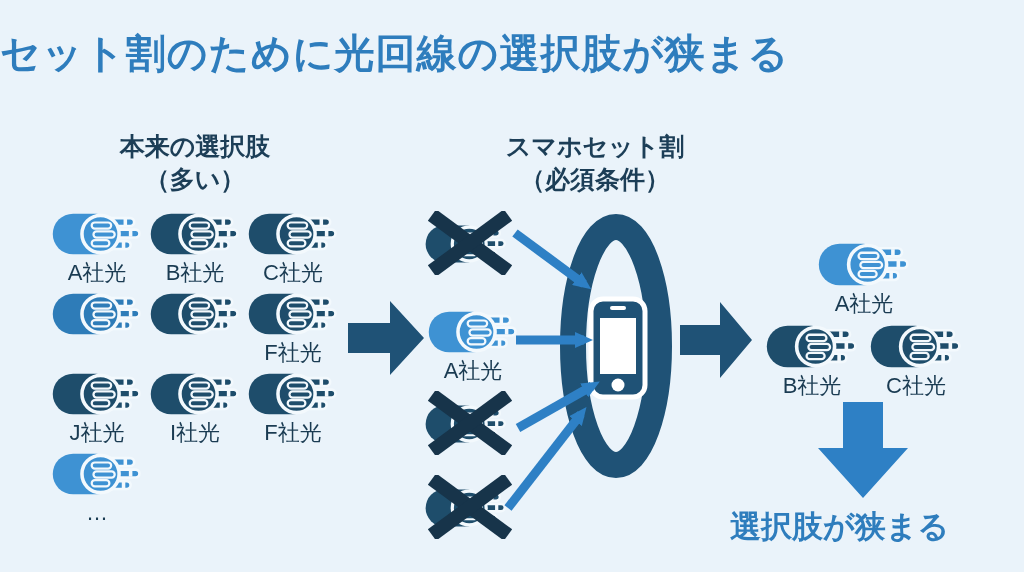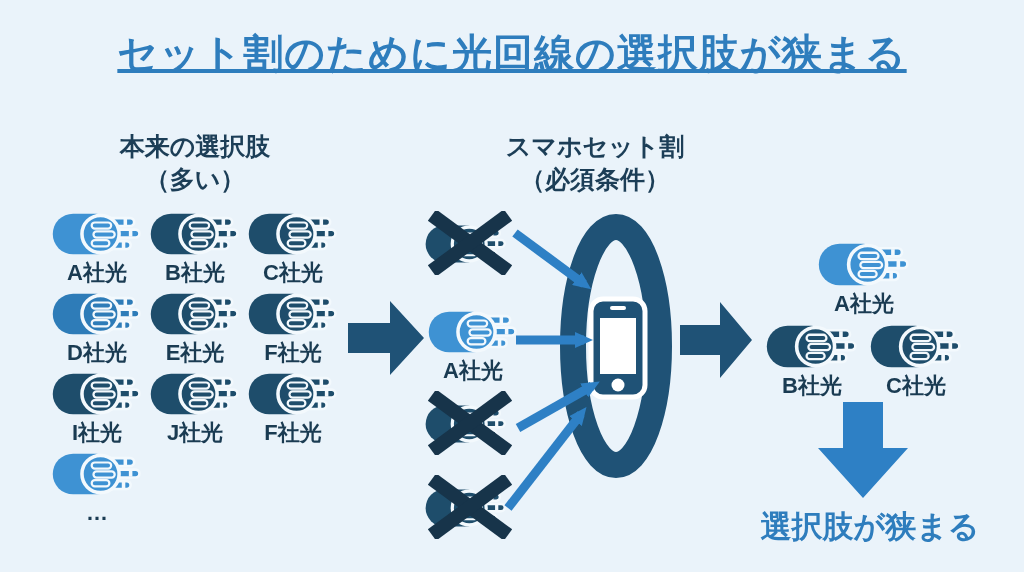--- a/index.html
+++ b/index.html
@@ -3,39 +3,38 @@
 <meta charset="utf-8">
 <style>
   html,body{margin:0;padding:0;}
   .canvas{
     position:relative;width:1024px;height:572px;overflow:hidden;
     background:#eaf3fa;
     font-family:"Liberation Sans","DejaVu Sans",sans-serif;
   }
   .page-title{
     position:absolute;top:26px;left:0;right:0;margin:0;
-    text-align:center;font-size:40px;font-weight:800;letter-spacing:1px;
+    text-align:left;font-size:40px;font-weight:800;letter-spacing:1px;
     color:#2e7dbd;
-    text-decoration:underline;
   }
   .col-heading{
     position:absolute;top:130px;text-align:center;
     font-size:25px;font-weight:800;line-height:1.32;color:#1c3e57;
   }
   .col-heading.left{left:55px;width:280px;}
   .col-heading.middle{left:455px;width:280px;}
   .col-heading.right{left:715px;width:280px;}
 
   .left-grid{
     position:absolute;left:48px;top:211px;
     display:grid;grid-template-columns:repeat(3,98px);grid-auto-rows:80px;
   }
   .cable-cell{text-align:center;}
   .cable-label{
-    margin-top:0px;font-size:22px;font-weight:700;color:#1a3b52;line-height:1.1;
+    margin-top:0px;font-size:22px;font-weight:400;color:#1a3b52;line-height:1.1;
   }
 
   .flow-arrow{position:absolute;}
   .flow-arrow.first{left:348px;top:299px;}
   .flow-arrow.second{left:680px;top:298px;}
 
   .mid-item{position:absolute;width:96px;text-align:center;}
   .pos-m0{left:422px;top:211px;height:64px;}
   .pos-m1{left:425px;top:309px;}
   .pos-m2{left:422px;top:391px;height:64px;}
@@ -47,21 +46,21 @@
   .right-item{position:absolute;width:100px;text-align:center;}
   .pos-r0{left:814px;top:241px;}
   .pos-r1{left:762px;top:323px;}
   .pos-r2{left:866px;top:323px;}
 
   .ring{position:absolute;left:560px;top:213px;}
   .phone{position:absolute;left:588px;top:296px;}
   .pointer-arrows{position:absolute;left:500px;top:220px;}
   .down-arrow{position:absolute;left:818px;top:402px;}
   .conclusion{
-    position:absolute;left:730px;top:506px;width:280px;text-align:center;
+    position:absolute;left:730px;top:506px;width:280px;
     font-size:31px;font-weight:800;color:#2e7dbd;
   }
 </style>
 </head>
 <body>
 
 <div class="canvas">
 
   <h1 class="page-title">セット割のために光回線の選択肢が狭まる</h1>
 
@@ -143,40 +142,40 @@
       <rect x="86" y="22" width="4" height="7"></rect>
       <rect x="78" y="35" width="4" height="7"></rect>
     </g>
     <rect x="0" y="3" width="72" height="46" rx="23" fill="#2e7cb8"></rect>
     <circle cx="54" cy="26" r="21" fill="#2e7cb8" stroke="#f3f9fd" stroke-width="4"></circle>
     <g stroke="#f3f9fd" stroke-width="2.5">
       <rect x="44" y="13" width="22" height="7" rx="3.5" fill="#2e7cb8"></rect>
       <rect x="46" y="23" width="24" height="7" rx="3.5" fill="#2e7cb8"></rect>
       <rect x="44" y="33" width="20" height="7" rx="3.5" fill="#2e7cb8"></rect>
     </g>
-  </svg><div class="cable-label">D社光</div></div>
-      <div class="cable-cell"><svg width="92" height="46" viewBox="0 0 100 52">
-    <g stroke="#f3f9fd" stroke-width="3">
-      <rect x="58" y="8" width="34" height="9" rx="4.5" fill="#1e4d6b"></rect>
-      <rect x="62" y="21" width="36" height="9" rx="4.5" fill="#1e4d6b"></rect>
-      <rect x="57" y="34" width="31" height="9" rx="4.5" fill="#1e4d6b"></rect>
-    </g>
-    <g fill="#f3f9fd">
-      <rect x="80" y="9" width="4" height="7"></rect>
-      <rect x="86" y="22" width="4" height="7"></rect>
-      <rect x="78" y="35" width="4" height="7"></rect>
-    </g>
-    <rect x="0" y="3" width="72" height="46" rx="23" fill="#1e4d6b"></rect>
-    <circle cx="54" cy="26" r="21" fill="#1e4d6b" stroke="#f3f9fd" stroke-width="4"></circle>
-    <g stroke="#f3f9fd" stroke-width="2.5">
-      <rect x="44" y="13" width="22" height="7" rx="3.5" fill="#1e4d6b"></rect>
-      <rect x="46" y="23" width="24" height="7" rx="3.5" fill="#1e4d6b"></rect>
-      <rect x="44" y="33" width="20" height="7" rx="3.5" fill="#1e4d6b"></rect>
-    </g>
-  </svg><div class="cable-label">E社光</div></div>
+  </svg></div>
+      <div class="cable-cell"><svg width="92" height="46" viewBox="0 0 100 52">
+    <g stroke="#f3f9fd" stroke-width="3">
+      <rect x="58" y="8" width="34" height="9" rx="4.5" fill="#1e4d6b"></rect>
+      <rect x="62" y="21" width="36" height="9" rx="4.5" fill="#1e4d6b"></rect>
+      <rect x="57" y="34" width="31" height="9" rx="4.5" fill="#1e4d6b"></rect>
+    </g>
+    <g fill="#f3f9fd">
+      <rect x="80" y="9" width="4" height="7"></rect>
+      <rect x="86" y="22" width="4" height="7"></rect>
+      <rect x="78" y="35" width="4" height="7"></rect>
+    </g>
+    <rect x="0" y="3" width="72" height="46" rx="23" fill="#1e4d6b"></rect>
+    <circle cx="54" cy="26" r="21" fill="#1e4d6b" stroke="#f3f9fd" stroke-width="4"></circle>
+    <g stroke="#f3f9fd" stroke-width="2.5">
+      <rect x="44" y="13" width="22" height="7" rx="3.5" fill="#1e4d6b"></rect>
+      <rect x="46" y="23" width="24" height="7" rx="3.5" fill="#1e4d6b"></rect>
+      <rect x="44" y="33" width="20" height="7" rx="3.5" fill="#1e4d6b"></rect>
+    </g>
+  </svg></div>
       <div class="cable-cell"><svg width="92" height="46" viewBox="0 0 100 52">
     <g stroke="#f3f9fd" stroke-width="3">
       <rect x="58" y="8" width="34" height="9" rx="4.5" fill="#1e4d6b"></rect>
       <rect x="62" y="21" width="36" height="9" rx="4.5" fill="#1e4d6b"></rect>
       <rect x="57" y="34" width="31" height="9" rx="4.5" fill="#1e4d6b"></rect>
     </g>
     <g fill="#f3f9fd">
       <rect x="80" y="9" width="4" height="7"></rect>
       <rect x="86" y="22" width="4" height="7"></rect>
       <rect x="78" y="35" width="4" height="7"></rect>
@@ -200,40 +199,40 @@
       <rect x="86" y="22" width="4" height="7"></rect>
       <rect x="78" y="35" width="4" height="7"></rect>
     </g>
     <rect x="0" y="3" width="72" height="46" rx="23" fill="#1e4d6b"></rect>
     <circle cx="54" cy="26" r="21" fill="#1e4d6b" stroke="#f3f9fd" stroke-width="4"></circle>
     <g stroke="#f3f9fd" stroke-width="2.5">
       <rect x="44" y="13" width="22" height="7" rx="3.5" fill="#1e4d6b"></rect>
       <rect x="46" y="23" width="24" height="7" rx="3.5" fill="#1e4d6b"></rect>
       <rect x="44" y="33" width="20" height="7" rx="3.5" fill="#1e4d6b"></rect>
     </g>
+  </svg><div class="cable-label">J社光</div></div>
+      <div class="cable-cell"><svg width="92" height="46" viewBox="0 0 100 52">
+    <g stroke="#f3f9fd" stroke-width="3">
+      <rect x="58" y="8" width="34" height="9" rx="4.5" fill="#1e4d6b"></rect>
+      <rect x="62" y="21" width="36" height="9" rx="4.5" fill="#1e4d6b"></rect>
+      <rect x="57" y="34" width="31" height="9" rx="4.5" fill="#1e4d6b"></rect>
+    </g>
+    <g fill="#f3f9fd">
+      <rect x="80" y="9" width="4" height="7"></rect>
+      <rect x="86" y="22" width="4" height="7"></rect>
+      <rect x="78" y="35" width="4" height="7"></rect>
+    </g>
+    <rect x="0" y="3" width="72" height="46" rx="23" fill="#1e4d6b"></rect>
+    <circle cx="54" cy="26" r="21" fill="#1e4d6b" stroke="#f3f9fd" stroke-width="4"></circle>
+    <g stroke="#f3f9fd" stroke-width="2.5">
+      <rect x="44" y="13" width="22" height="7" rx="3.5" fill="#1e4d6b"></rect>
+      <rect x="46" y="23" width="24" height="7" rx="3.5" fill="#1e4d6b"></rect>
+      <rect x="44" y="33" width="20" height="7" rx="3.5" fill="#1e4d6b"></rect>
+    </g>
   </svg><div class="cable-label">I社光</div></div>
-      <div class="cable-cell"><svg width="92" height="46" viewBox="0 0 100 52">
-    <g stroke="#f3f9fd" stroke-width="3">
-      <rect x="58" y="8" width="34" height="9" rx="4.5" fill="#1e4d6b"></rect>
-      <rect x="62" y="21" width="36" height="9" rx="4.5" fill="#1e4d6b"></rect>
-      <rect x="57" y="34" width="31" height="9" rx="4.5" fill="#1e4d6b"></rect>
-    </g>
-    <g fill="#f3f9fd">
-      <rect x="80" y="9" width="4" height="7"></rect>
-      <rect x="86" y="22" width="4" height="7"></rect>
-      <rect x="78" y="35" width="4" height="7"></rect>
-    </g>
-    <rect x="0" y="3" width="72" height="46" rx="23" fill="#1e4d6b"></rect>
-    <circle cx="54" cy="26" r="21" fill="#1e4d6b" stroke="#f3f9fd" stroke-width="4"></circle>
-    <g stroke="#f3f9fd" stroke-width="2.5">
-      <rect x="44" y="13" width="22" height="7" rx="3.5" fill="#1e4d6b"></rect>
-      <rect x="46" y="23" width="24" height="7" rx="3.5" fill="#1e4d6b"></rect>
-      <rect x="44" y="33" width="20" height="7" rx="3.5" fill="#1e4d6b"></rect>
-    </g>
-  </svg><div class="cable-label">J社光</div></div>
       <div class="cable-cell"><svg width="92" height="46" viewBox="0 0 100 52">
     <g stroke="#f3f9fd" stroke-width="3">
       <rect x="58" y="8" width="34" height="9" rx="4.5" fill="#1e4d6b"></rect>
       <rect x="62" y="21" width="36" height="9" rx="4.5" fill="#1e4d6b"></rect>
       <rect x="57" y="34" width="31" height="9" rx="4.5" fill="#1e4d6b"></rect>
     </g>
     <g fill="#f3f9fd">
       <rect x="80" y="9" width="4" height="7"></rect>
       <rect x="86" y="22" width="4" height="7"></rect>
       <rect x="78" y="35" width="4" height="7"></rect>

